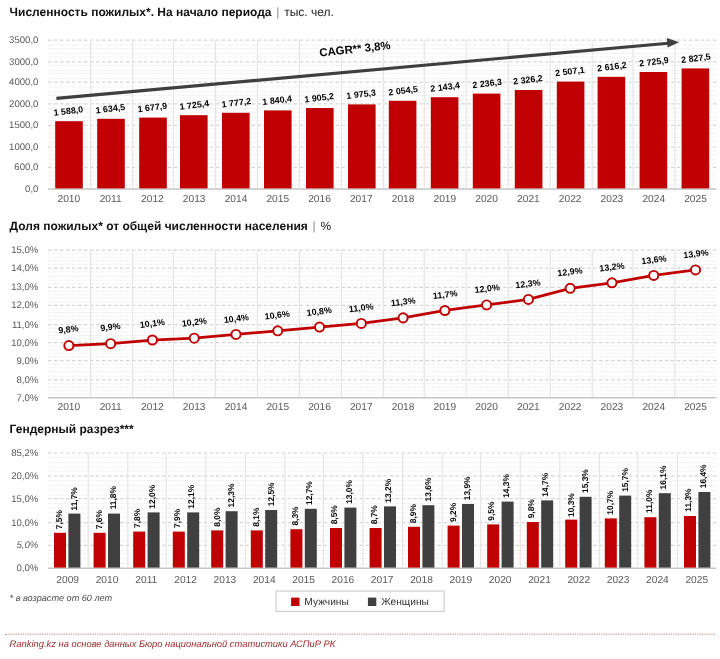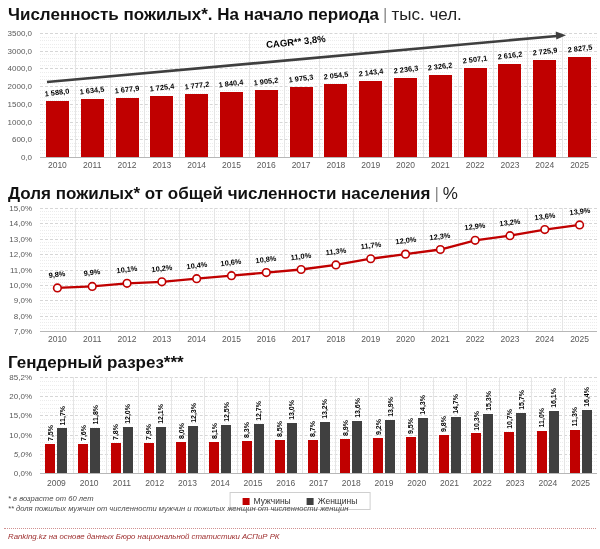--- a/index.html
+++ b/index.html
@@ -1,18 +1,18 @@
 <!DOCTYPE html>
 <html><head>
 <meta charset="utf-8">
 <style>
   html,body{margin:0;padding:0;}
   body{width:600px;height:549px;background:#fff;position:relative;overflow:hidden;
        font-family:"Liberation Sans",sans-serif;color:#1a1a1a;}
-  .chart-title{position:absolute;left:8px;font-size:17px;white-space:nowrap;}
+  .chart-title{position:absolute;left:8px;font-size:10px;white-space:nowrap;}
   .t-main{font-weight:bold;color:#111;}
   .t-sep{color:#8c8c8c;margin:0 4px;font-weight:normal;}
   .t-unit{font-weight:normal;color:#222;}
   .yaxis{position:absolute;left:0;width:36px;}
   .ytick{position:absolute;right:4px;font-size:8px;color:#595959;white-space:nowrap;line-height:9px;padding-left:32px;}
   .plot{position:absolute;left:40px;width:557px;border-bottom:1px solid #b7b7b7;}
   .xaxis{position:absolute;left:40px;width:557px;display:flex;height:12px;}
   .xtick{flex:1;text-align:center;font-size:8.5px;color:#595959;line-height:10px;}
   .gmaj{position:absolute;left:0;right:0;height:0;border-top:1px dashed #d6d6d6;}
   .gmin{position:absolute;left:0;right:0;height:0;border-top:1px dotted #ececec;}
@@ -435,16 +435,15 @@
     <span class="legend-label">Мужчины</span>
   </div>
   <div class="legend-item">
     <span class="swatch" style="background: rgb(64, 64, 64);"></span>
     <span class="legend-label">Женщины</span>
   </div>
 </div>
 
 <div class="footnotes">
   <div>* в возрасте от 60 лет</div>
-  <div>** доля пожилых мужчин от численности мужчин и пожилых женщин от численности женщин</div>
 </div>
 <div class="separator"></div>
 <div class="source">Ranking.kz на основе данных Бюро национальной статистики АСПиР РК</div>
 
 </body></html>

